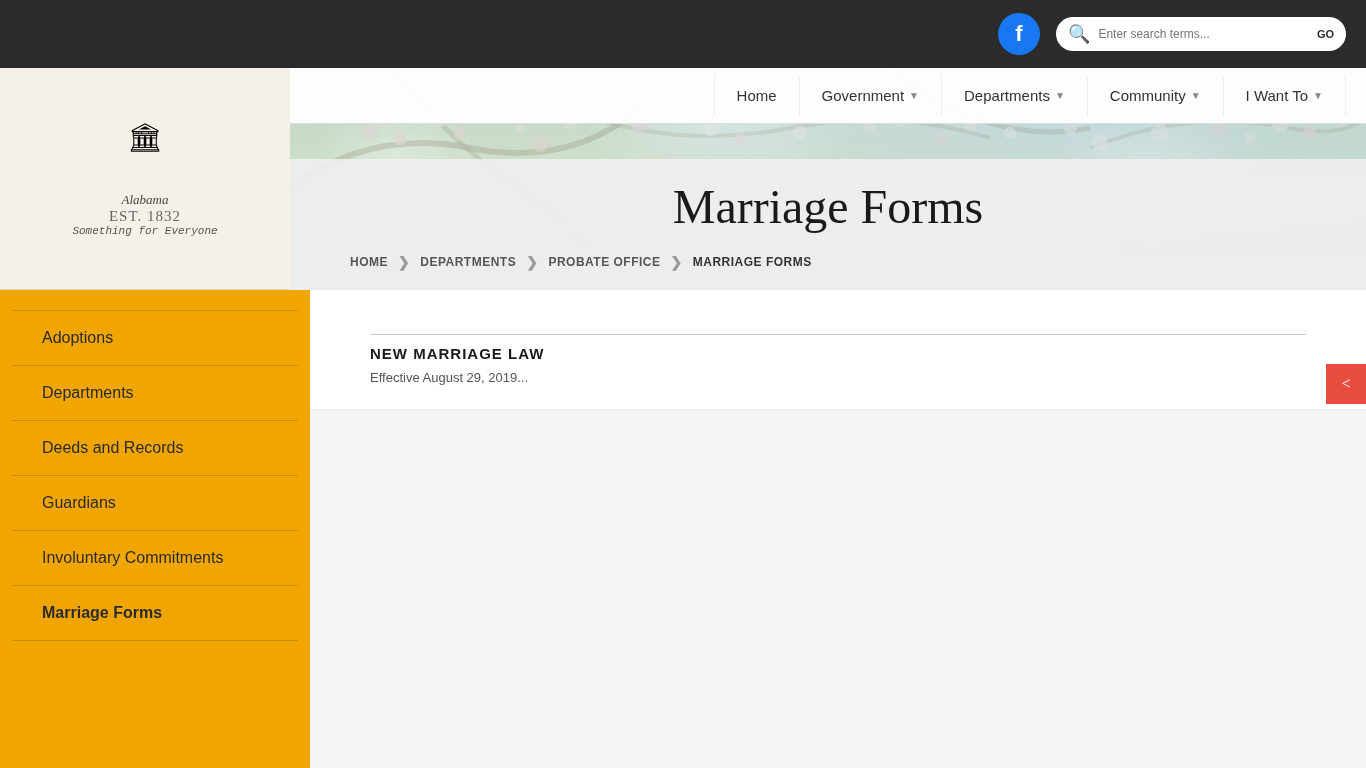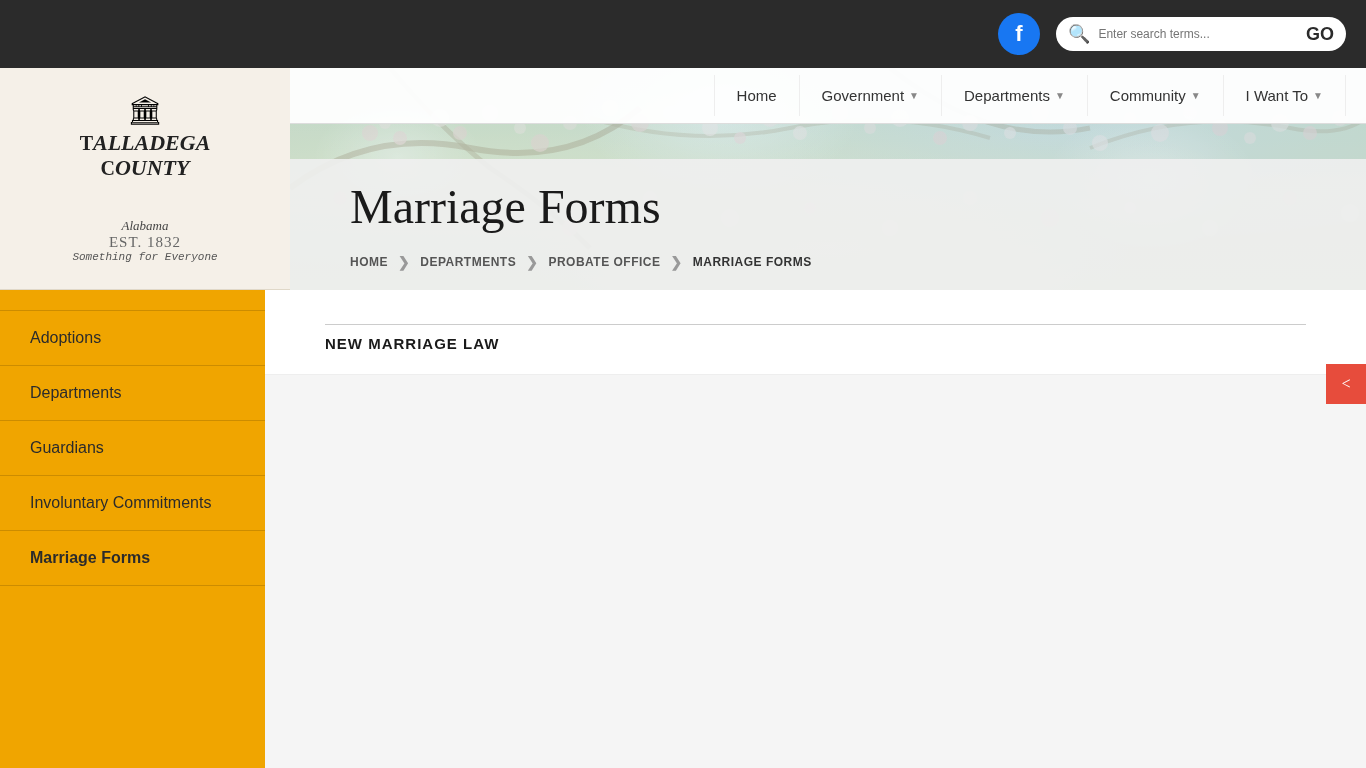--- a/index.html
+++ b/index.html
@@ -41,21 +41,21 @@
     .search-input {
       border: none; outline: none;
       font-size: 12px; color: #999;
       flex: 1;
       background: transparent;
       font-family: Arial, sans-serif;
     }
     .search-go {
       color: #2b2b2b;
       font-weight: bold;
-      font-size: 18px;
+      font-size: 11px;
       cursor: pointer;
       font-family: Arial, sans-serif;
     }
     .logo-area {
       width: 290px;
       background: #f5f0e8;
       padding: 10px 20px;
       display: flex;
       align-items: center;
       justify-content: center;
@@ -119,20 +119,21 @@
     
     .hero {
       width: 1366px;
       height: 220px;
       background: linear-gradient(135deg, #d4e8c2 0%, #c8dde8 40%, #e8e0d5 100%);
       position: relative;
       overflow: hidden;
       display: flex;
       align-items: center;
       justify-content: center;
+      text-align: center;
     }
     .hero-bg {
       position: absolute;
       inset: 0;
       background:
         radial-gradient(ellipse at 20% 50%, rgba(220,230,200,0.8) 0%, transparent 60%),
         radial-gradient(ellipse at 70% 30%, rgba(200,220,230,0.7) 0%, transparent 50%),
         radial-gradient(ellipse at 50% 80%, rgba(230,225,215,0.6) 0%, transparent 40%);
       background-color: #c8d8c0;
     }
@@ -141,24 +142,24 @@
       position: absolute;
       inset: 0;
       background-image:
         radial-gradient(ellipse 120px 80px at 10% 40%, rgba(255,255,255,0.4) 0%, transparent 70%),
         radial-gradient(ellipse 200px 120px at 40% 20%, rgba(240,248,255,0.5) 0%, transparent 70%),
         radial-gradient(ellipse 150px 100px at 80% 50%, rgba(255,250,250,0.4) 0%, transparent 70%);
     }
 
     
     .sidebar {
-      width: 265px;
+      width: 310px;
       background: #f0a500;
       flex-shrink: 0;
-      padding: 20px 0;
+      padding: 20px 12px;
     }
     .sidebar-item {
       display: block;
       padding: 18px 30px;
       color: #2b2b2b;
       font-size: 16px;
       font-family: Arial, sans-serif;
       border-bottom: 1px solid rgba(0,0,0,0.15);
       cursor: pointer;
       text-decoration: none;
@@ -265,24 +266,20 @@
       <span class="search-go">GO</span>
     </div>
   </div>
 
   <div class="logo-nav-combined">
 
     <div class="logo-area">
       <div class="logo-inner">
 
         <div style="font-size:28px; margin-bottom:4px;">🏛</div>
-        <div class="logo-title">
-          <span style="font-variant: small-caps; font-size:20px; font-style: normal;">T</span>ALLADEGA<br>
-          <span style="font-variant: small-caps; font-size:20px; font-style: normal;">C</span>OUNTY
-        </div>
         <div class="logo-state">Alabama</div>
         <div class="logo-est">EST. 1832</div>
         <div class="logo-tagline">Something for Everyone</div>
       </div>
     </div>
 
     <div style="flex:1; position:relative; overflow:hidden;">
       <div class="hero" style="width:100%; height:100%; position:absolute; inset:0;">
         <div class="hero-bg"></div>
         <div class="hero-overlay"></div>
@@ -391,30 +388,32 @@
         </div>
       </div>
     </div>
   </div>
 
   <div style="display:flex; flex:1; overflow:hidden;">
 
     <div class="sidebar">
       <a class="sidebar-item">Adoptions</a>
       <a class="sidebar-item">Departments</a>
+      <a class="sidebar-item">Deeds and Records</a>
       <a class="sidebar-item">Guardians</a>
       <a class="sidebar-item">Involuntary Commitments</a>
       <a class="sidebar-item active">Marriage Forms</a>
     </div>
 
     <div class="content-area">
-      <div style="background:#fff; padding:14px 60px; border-bottom:1px solid #eee;">
+      <div style="background:#fff; padding:24px 60px; border-bottom:1px solid #eee;">
         <div style="border-bottom: 1px solid #ccc; padding-bottom: 20px; margin-bottom: 10px;">
         </div>
         <div class="new-law-title">NEW MARRIAGE LAW</div>
+        <div class="new-law-subtitle">Effective August 29, 2019...</div>
       </div>
     </div>
   </div>
 </div>
 
 <div class="share-btn">
   <span>&lt;</span>
 </div>
 
 </body></html>

